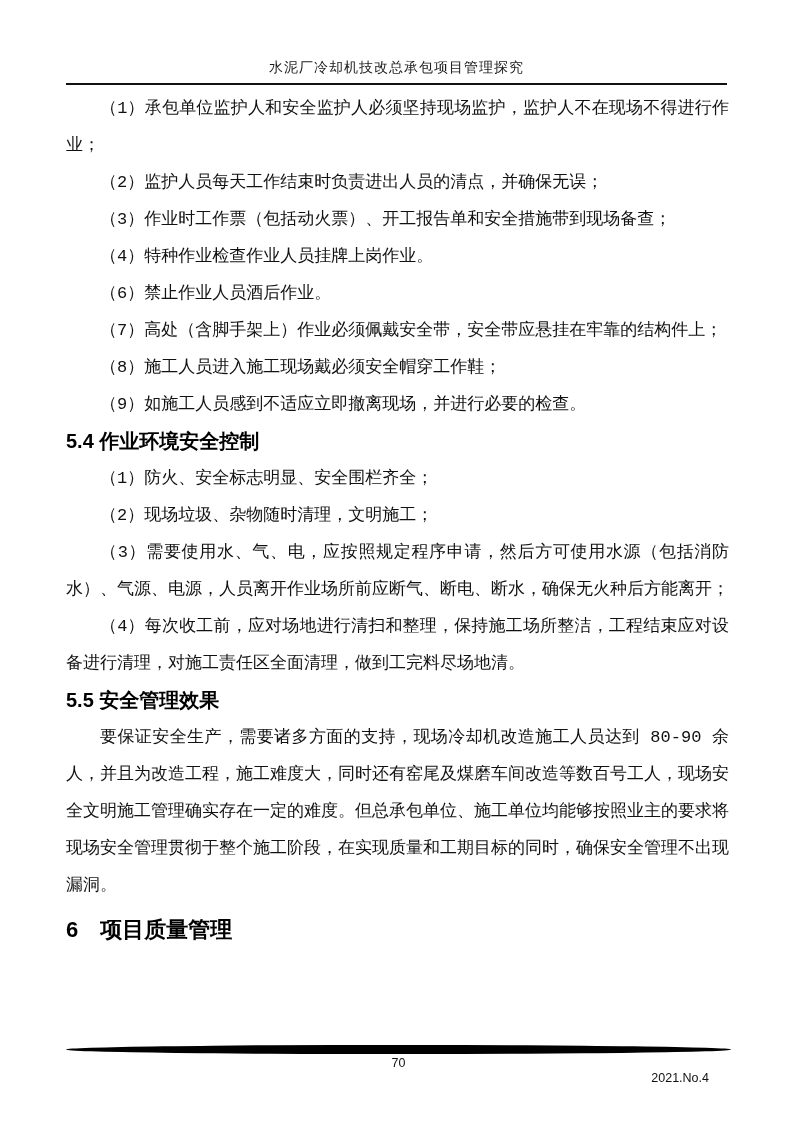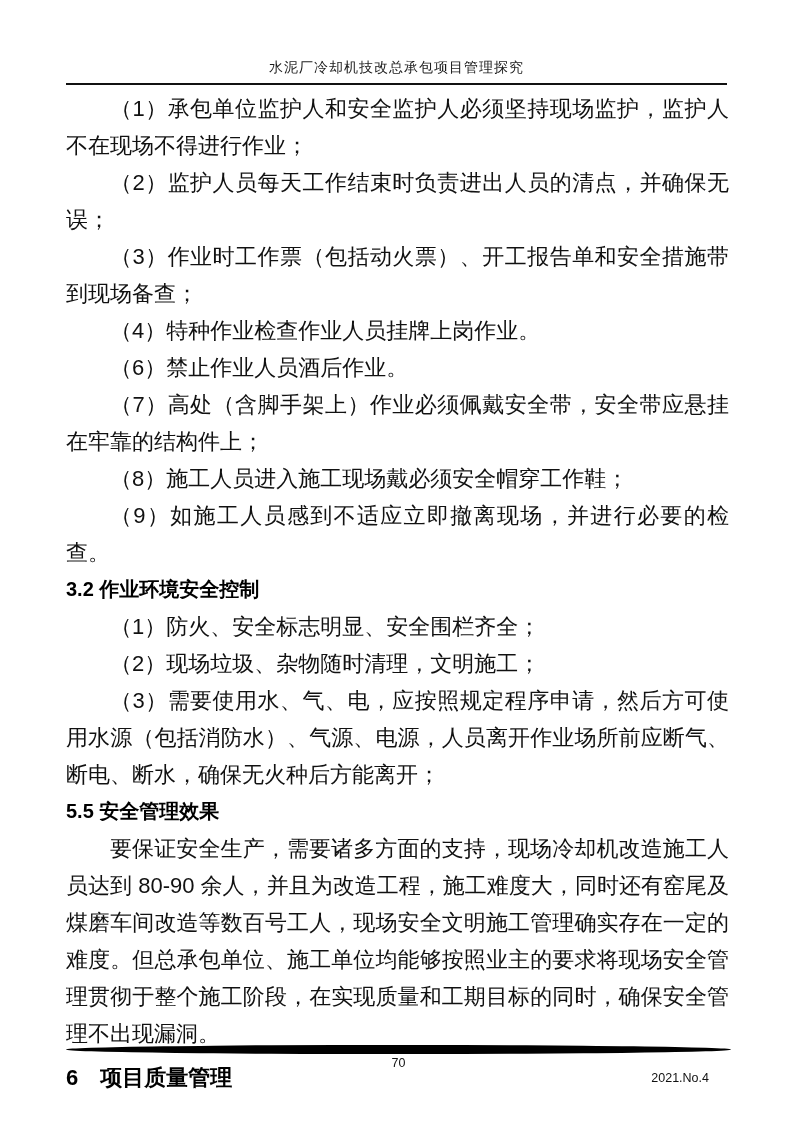--- a/index.html
+++ b/index.html
@@ -33,26 +33,26 @@
     border-bottom: 2px solid #111111;
     height: 0;
   }
   
   .body {
     position: absolute;
     top: 90px; left: 66px; right: 64px;
   }
   .para {
     margin: 0;
-    font-size: 22px;
+    font-size: 17px;
     line-height: 37px;
     text-align: justify;
     text-justify: inter-ideograph;
     text-indent: 2em;
-    font-family: Liberation Sans, sans-serif;
+    font-family: Liberation Mono, monospace;
     color: #111111;
   }
   .h-sub {
     margin: 0;
     font-size: 20px;
     line-height: 37px;
     font-weight: bold;
     font-family: "Liberation Sans", sans-serif;
     color: #000000;
   }
@@ -101,24 +101,25 @@
 
   <div class="body">
     <p class="para">（1）承包单位监护人和安全监护人必须坚持现场监护，监护人不在现场不得进行作业；</p>
     <p class="para">（2）监护人员每天工作结束时负责进出人员的清点，并确保无误；</p>
     <p class="para">（3）作业时工作票（包括动火票）、开工报告单和安全措施带到现场备查；</p>
     <p class="para">（4）特种作业检查作业人员挂牌上岗作业。</p>
     <p class="para">（6）禁止作业人员酒后作业。</p>
     <p class="para">（7）高处（含脚手架上）作业必须佩戴安全带，安全带应悬挂在牢靠的结构件上；</p>
     <p class="para">（8）施工人员进入施工现场戴必须安全帽穿工作鞋；</p>
     <p class="para">（9）如施工人员感到不适应立即撤离现场，并进行必要的检查。</p>
-    <h2 class="h-sub">3.2 作业环境安全控制</h2>
+    <h2 class="h-sub">5.4 作业环境安全控制</h2>
     <p class="para">（1）防火、安全标志明显、安全围栏齐全；</p>
     <p class="para">（2）现场垃圾、杂物随时清理，文明施工；</p>
     <p class="para">（3）需要使用水、气、电，应按照规定程序申请，然后方可使用水源（包括消防水）、气源、电源，人员离开作业场所前应断气、断电、断水，确保无火种后方能离开；</p>
+    <p class="para">（4）每次收工前，应对场地进行清扫和整理，保持施工场所整洁，工程结束应对设备进行清理，对施工责任区全面清理，做到工完料尽场地清。</p>
     <h2 class="h-sub">5.5 安全管理效果</h2>
     <p class="para">要保证安全生产，需要诸多方面的支持，现场冷却机改造施工人员达到 80-90 余人，并且为改造工程，施工难度大，同时还有窑尾及煤磨车间改造等数百号工人，现场安全文明施工管理确实存在一定的难度。但总承包单位、施工单位均能够按照业主的要求将现场安全管理贯彻于整个施工阶段，在实现质量和工期目标的同时，确保安全管理不出现漏洞。</p>
     <h1 class="h-main">6　项目质量管理</h1>
   </div>
 
   <div class="footer">
     <svg class="footer-bar" viewBox="0 0 661 11" preserveAspectRatio="none" xmlns="http://www.w3.org/2000/svg">
       <ellipse cx="330.5" cy="5.5" rx="330.5" ry="4.6" fill="#000000"></ellipse>
     </svg>
     <div class="footer-row">

